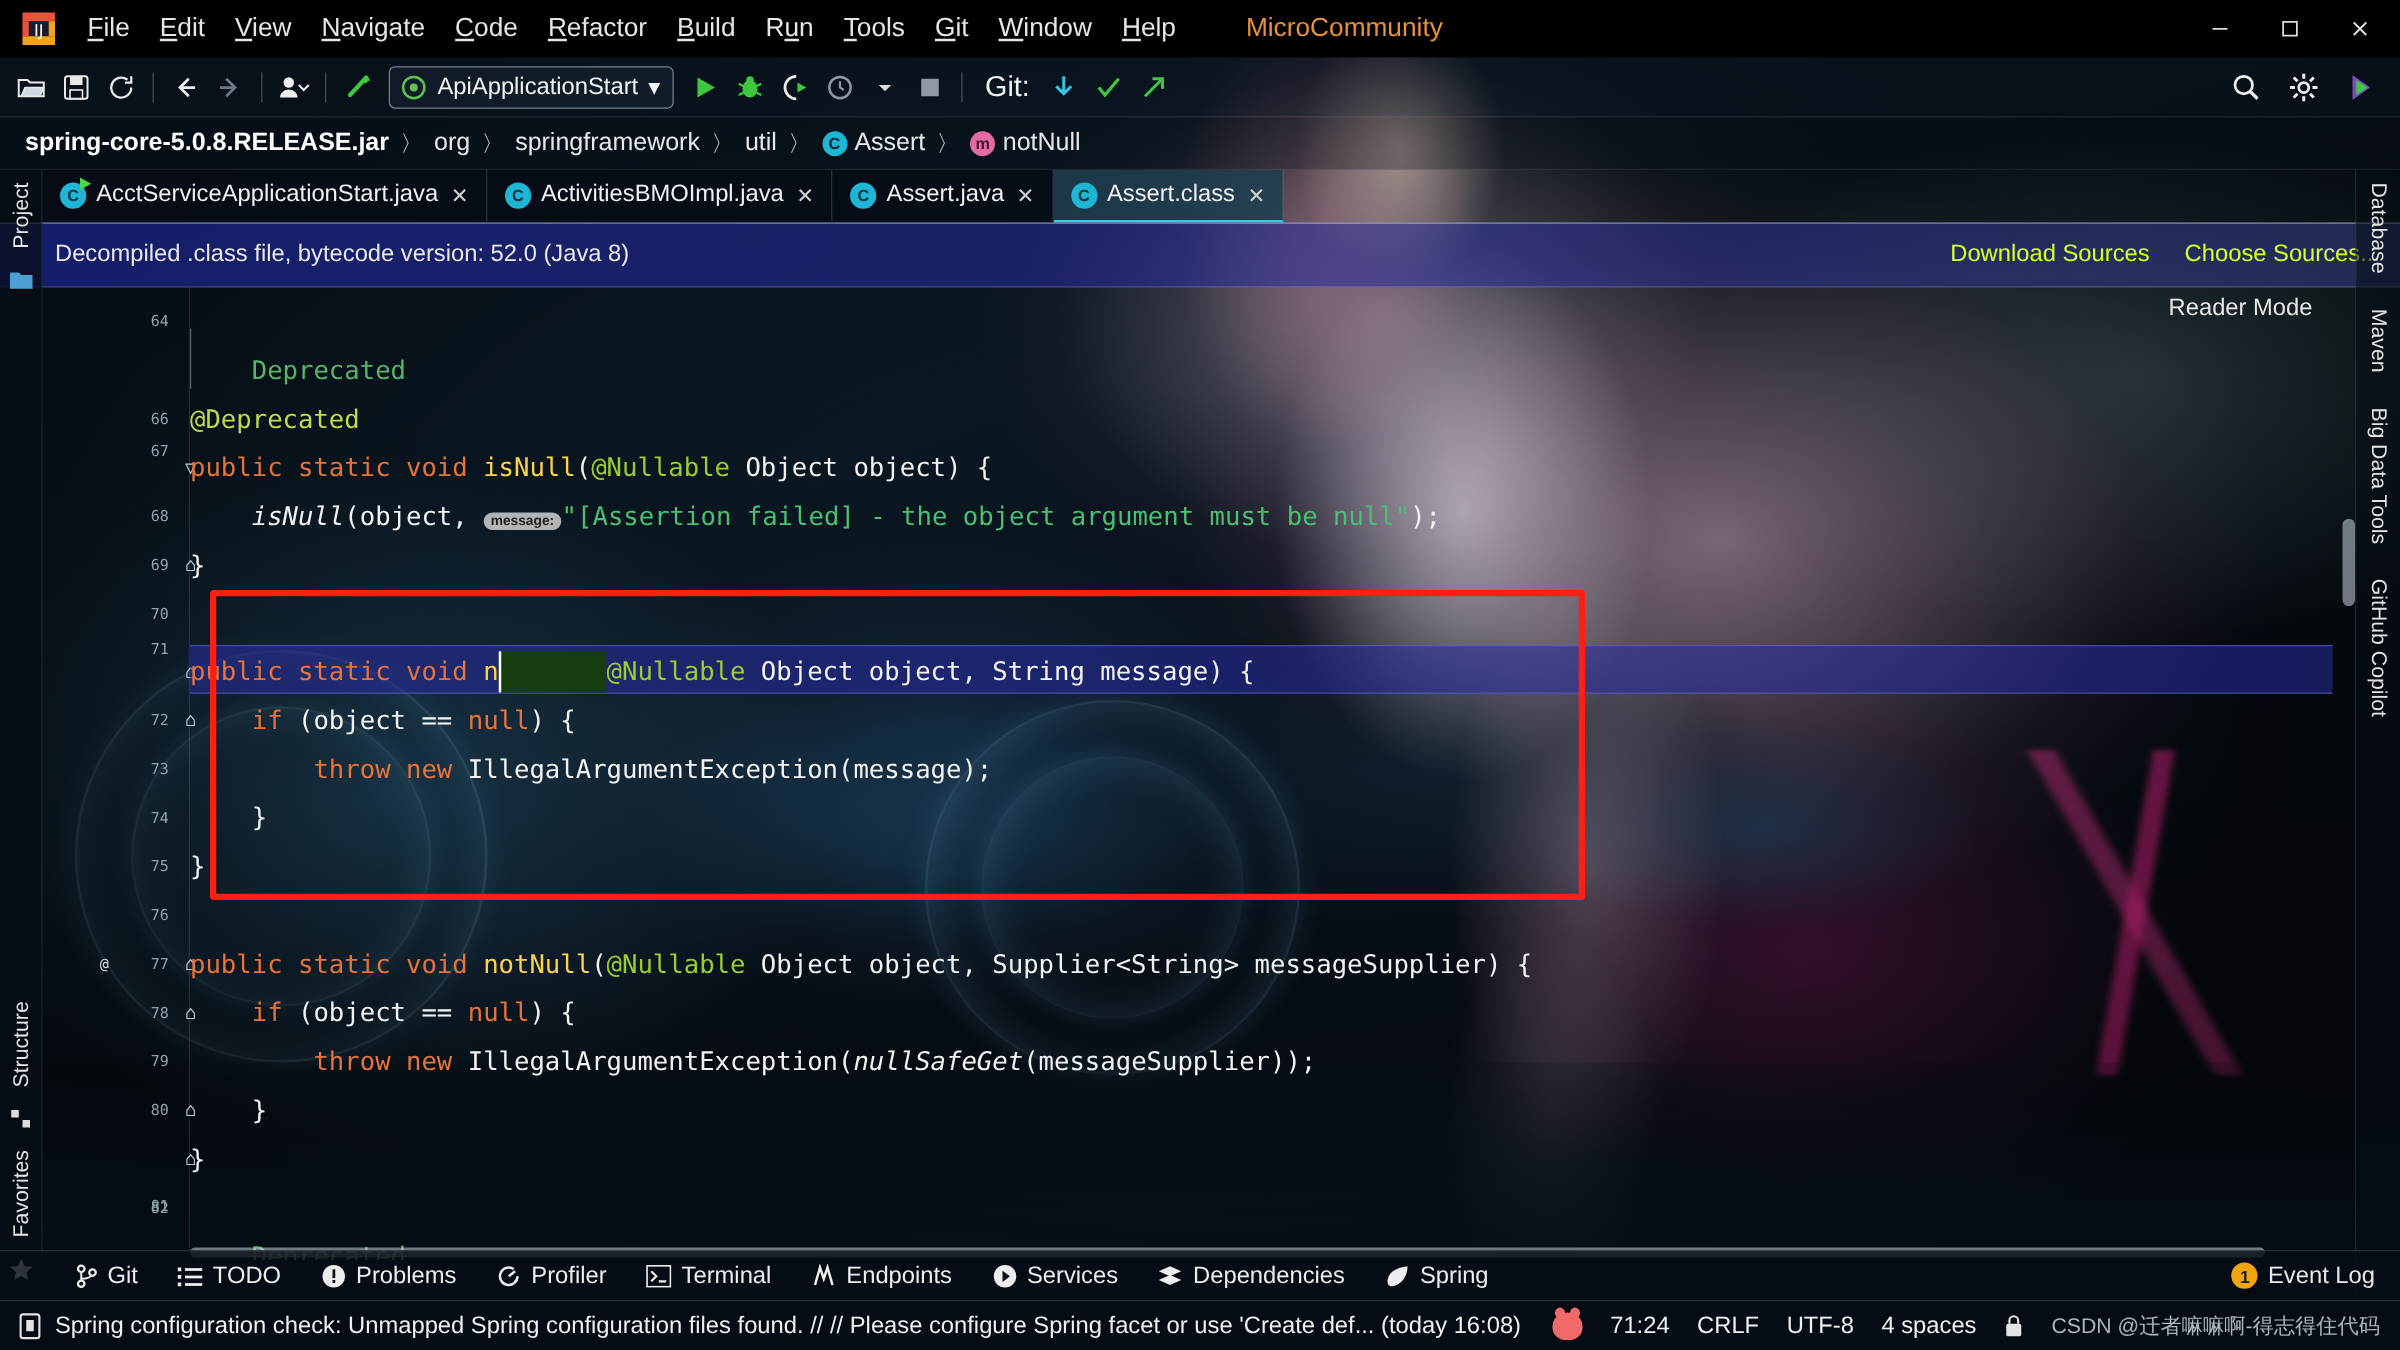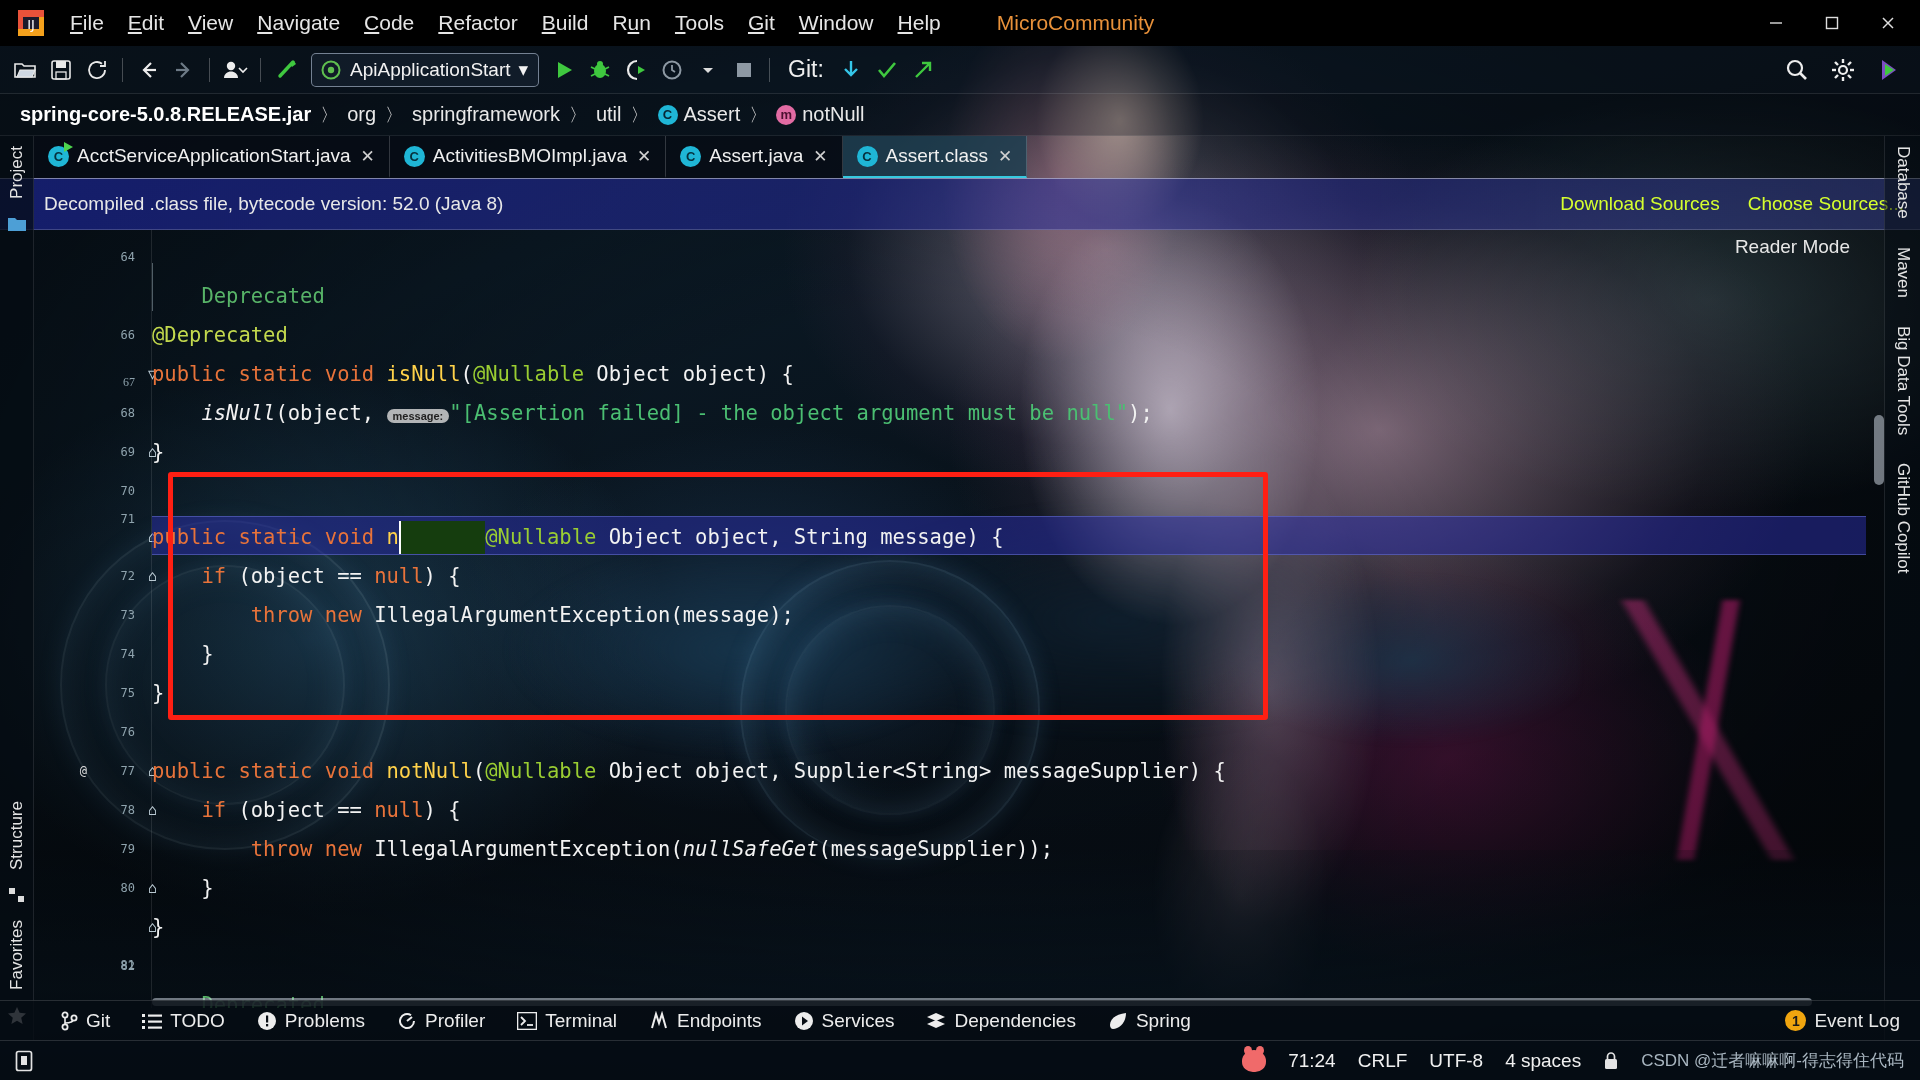--- a/index.html
+++ b/index.html
@@ -486,21 +486,21 @@
       <a href="#">Choose Sources...</a>
     </span>
   </div>
 
   <div class="editorwrap">
     <div class="readermode">Reader Mode</div>
 
     <div class="gutter" id="gutter">
         <div class="ln" style="top: 8px;">64</div>
         <div class="ln" style="top: 86px;">66</div>
-        <div class="ln" style="top: 133px; font-family: Liberation Serif, serif;">67</div>
+        <div class="ln" style="top: 112px;">67</div>
         <div class="ln" style="top: 125px; right: -6px; color: rgb(185, 201, 210); font-size: 15px;">▽</div>
         <div class="ln" style="top: 164px;">68</div>
         <div class="ln" style="top: 203px;">69</div>
         <div class="ln" style="top: 203px; right: -6px; color: rgb(185, 201, 210); font-size: 15px;">⌂</div>
         <div class="ln" style="top: 242px;">70</div>
         <div class="ln" style="top: 270px;">71</div>
         <div class="ln" style="top: 288px; right: -6px; color: rgb(185, 201, 210); font-size: 15px;">⌂</div>
         <div class="ln" style="top: 327px;">72</div>
         <div class="ln" style="top: 327px; right: -6px; color: rgb(185, 201, 210); font-size: 15px;">⌂</div>
         <div class="ln" style="top: 366px;">73</div>
@@ -639,20 +639,21 @@
     </div>
   </div>
 
   <div class="statusbar">
     <span style="margin-right:10px">
       <svg width="20" height="22" viewBox="0 0 20 22">
           <rect x="2.5" y="1.5" width="15" height="19" rx="2" fill="none" stroke="#e3e3e3" stroke-width="1.7"></rect>
           <rect x="7" y="6" width="6" height="9" fill="#e3e3e3"></rect>
         </svg>
     </span>
+    <span>Spring configuration check: Unmapped Spring configuration files found. // // Please configure Spring facet or use 'Create def... (today 16:08)</span>
     <span class="st-right">
       <span class="pig"></span>
       <span>71:24</span>
       <span>CRLF</span>
       <span>UTF-8</span>
       <span>4 spaces</span>
       <span>
         <svg width="16" height="20" viewBox="0 0 16 20">
             <rect x="2" y="8" width="12" height="10" rx="1.5" fill="#e3e3e3"></rect>
             <path d="M4.5 8V5.5a3.5 3.5 0 0 1 7 0V8" fill="none" stroke="#e3e3e3" stroke-width="1.7"></path>

